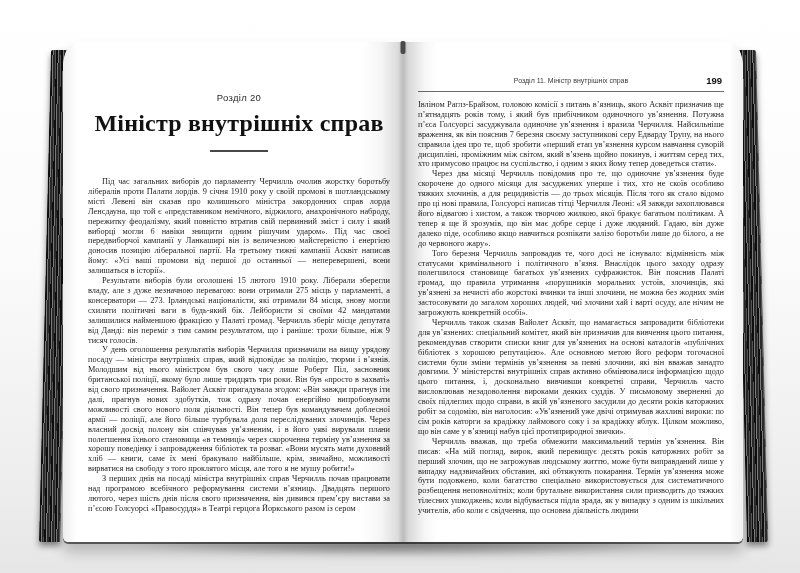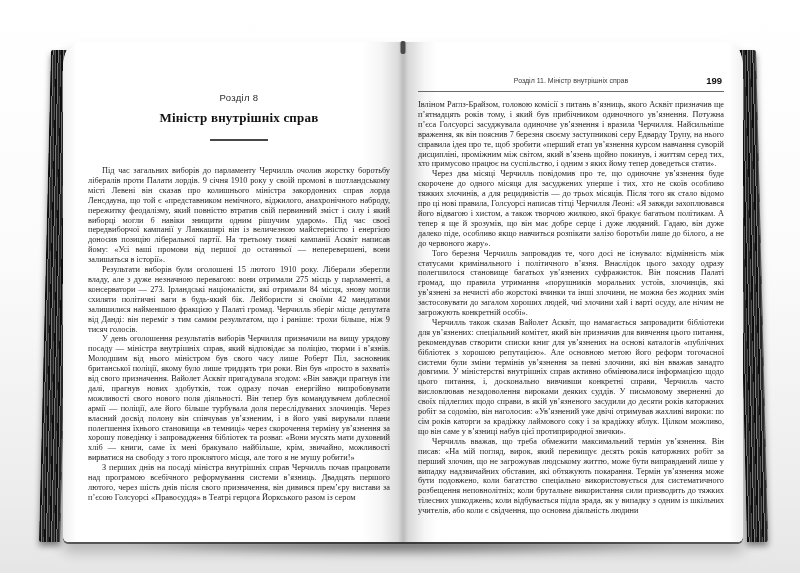--- a/index.html
+++ b/index.html
@@ -58,21 +58,21 @@
     background:#4a4a4a; border-radius:2px;
   }
 
   
   .left-inner { position:absolute; left:25px; top:50px; width:302px; }
   .chapter-label {
     font-family:"Liberation Sans", sans-serif;
     font-size:9.5px; color:#2b2b2b; text-align:center; letter-spacing:0.3px;
   }
   .chapter-title {
-    margin:7px 0 0 0; font-size:13px; font-weight:bold; color:#111;
+    margin:7px 0 0 0; font-size:24px; font-weight:bold; color:#111;
     text-align:center; letter-spacing:0.2px;
   }
   .title-rule { width:58px; height:2px; background:#474747; margin:13px auto 0 auto; }
 
   .body-text {
     margin-top:25px;
     font-size:8.3px; line-height:9.9px; color:#1d1d1d;
     text-align:justify;
   }
   .body-text p { margin:0; }
@@ -99,21 +99,21 @@
 
   <div class="book-shadow"></div>
 
   <div class="fore-edge left"></div>
   <div class="fore-edge right"></div>
 
   <div class="spread">
 
     <div class="page left">
       <div class="left-inner">
-        <div class="chapter-label">Розділ 8</div>
+        <div class="chapter-label">Розділ 20</div>
         <h1 class="chapter-title">Міністр внутрішніх справ</h1>
         <div class="title-rule"></div>
         <div class="body-text">
             <p class="indent">Під час загальних виборів до парламенту Черчилль очолив жорстку боротьбу лібералів проти Палати лордів. 9 січня 1910 року у своїй промові в шотландському місті Левені він сказав про колишнього міністра закордонних справ лорда Ленсдауна, що той є «представником немічного, віджилого, анахронічного наброду, пережитку феодалізму, який повністю втратив свій первинний зміст і силу і який виборці могли б навіки знищити одним рішучим ударом». Під час своєї передвиборчої кампанії у Ланкаширі він із величезною майстерністю і енергією доносив позицію ліберальної партії. На третьому тижні кампанії Асквіт написав йому: «Усі ваші промови від першої до останньої — неперевершені, вони залишаться в історії».</p>
             <p class="indent">Результати виборів були оголошені 15 лютого 1910 року. Ліберали зберегли владу, але з дуже незначною перевагою: вони отримали 275 місць у парламенті, а консерватори — 273. Ірландські націоналісти, які отримали 84 місця, знову могли схиляти політичні ваги в будь-який бік. Лейбористи зі своїми 42 мандатами залишилися найменшою фракцією у Палаті громад. Черчилль зберіг місце депутата від Данді: він переміг з тим самим результатом, що і раніше: трохи більше, ніж 9 тисяч голосів.</p>
             <p class="indent">У день оголошення результатів виборів Черчилля призначили на вищу урядову посаду — міністра внутрішніх справ, який відповідає за поліцію, тюрми і в’язнів. Молодшим від нього міністром був свого часу лише Роберт Піл, засновник британської поліції, якому було лише тридцять три роки. Він був «просто в захваті» від свого призначення. Вайолет Асквіт пригадувала згодом: «Він завжди прагнув іти далі, прагнув нових здобутків, тож одразу почав енергійно випробовувати можливості свого нового поля діяльності. Він тепер був командувачем доблесної армії — поліції, але його більше турбувала доля переслідуваних злочинців. Через власний досвід полону він співчував ув’язненим, і в його уяві вирували плани полегшення їхнього становища «в темниці» через скорочення терміну ув’язнення за хорошу поведінку і запровадження бібліотек та розваг. «Вони мусять мати духовний хліб — книги, саме їх мені бракувало найбільше, крім, звичайно, можливості вирватися на свободу з того проклятого місця, але того я не мушу робити!»</p>
             <p class="indent">З перших днів на посаді міністра внутрішніх справ Черчилль почав працювати над програмою всебічного реформування системи в’язниць. Двадцять першого лютого, через шість днів після свого призначення, він дивився прем’єру вистави за п’єсою Голсуорсі «Правосуддя» в Театрі герцога Йоркського разом із сером</p>
           </div>
       </div>
     </div>

